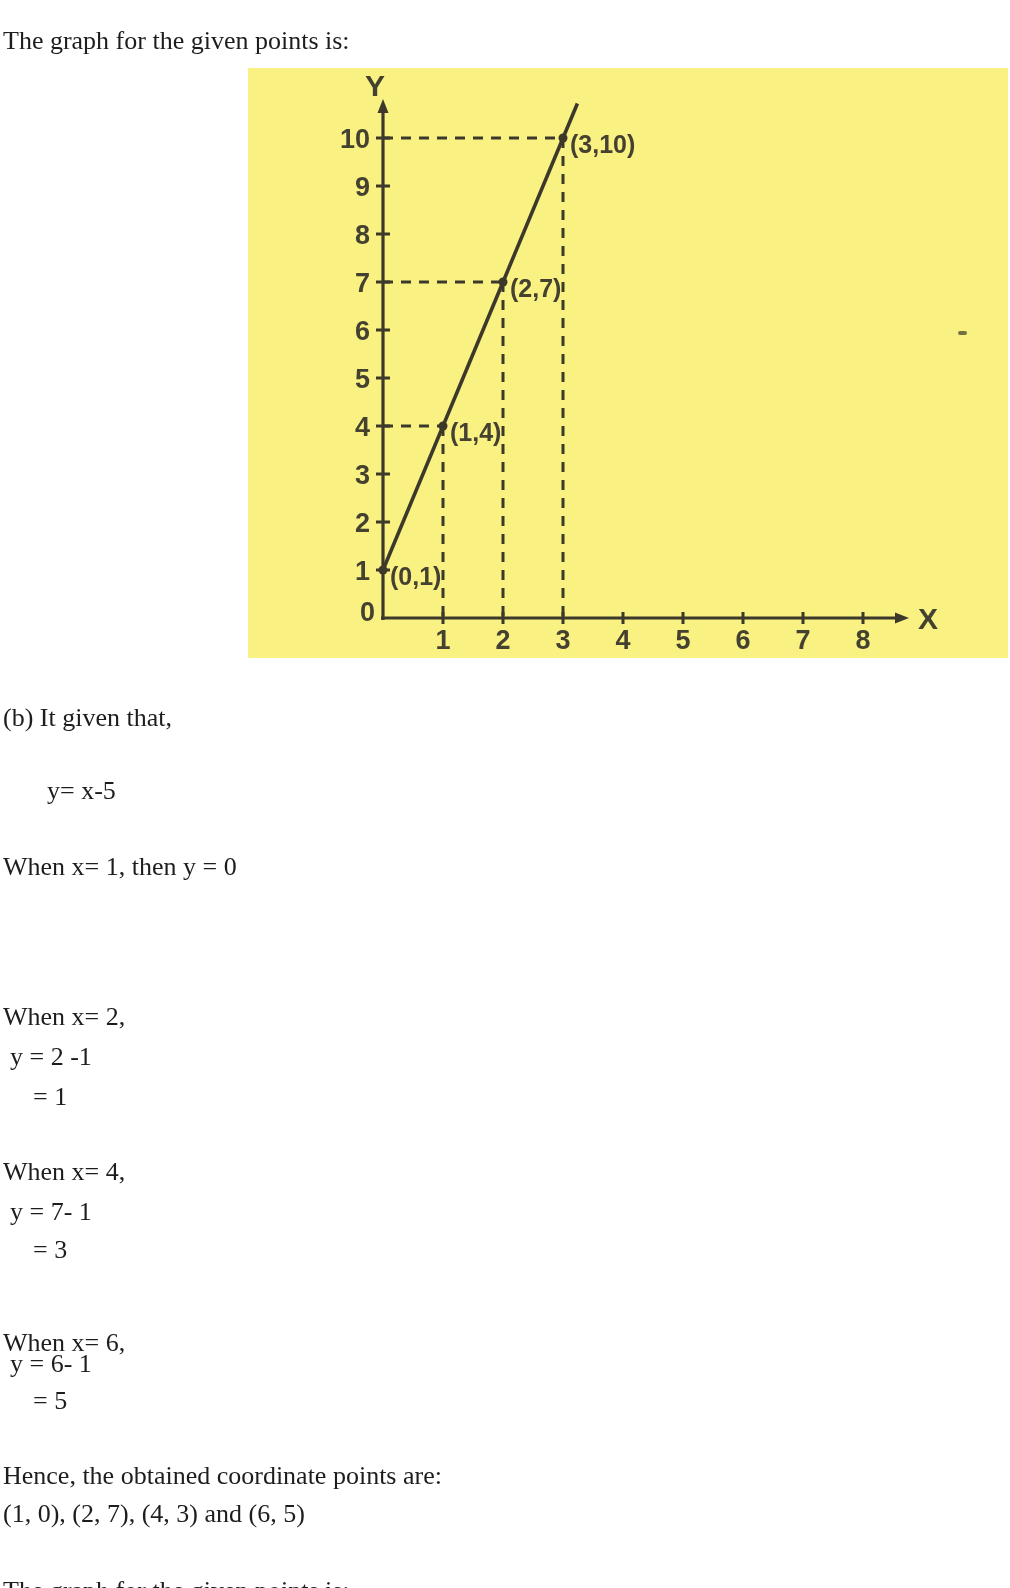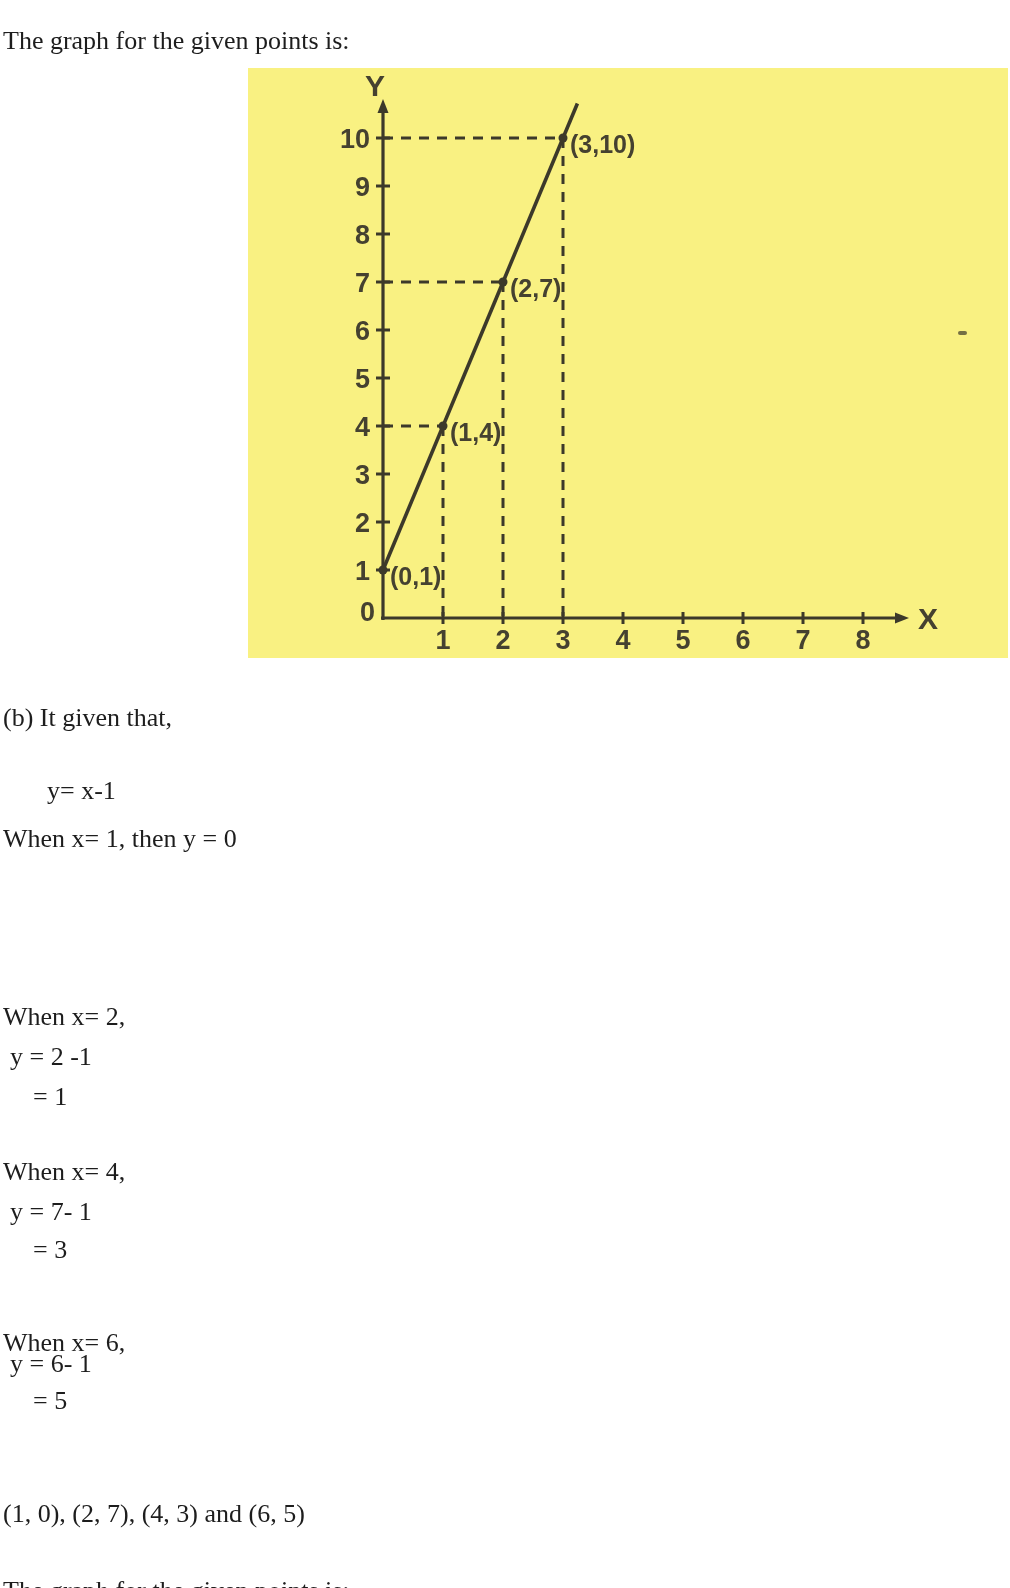--- a/index.html
+++ b/index.html
@@ -95,34 +95,35 @@
         <text x="202" y="373" text-anchor="start" font-size="25" fill="#454130">(1,4)</text>
         <circle cx="255" cy="214" r="4.5" fill="#3c392a"></circle>
         <text x="262" y="229" text-anchor="start" font-size="25" fill="#454130">(2,7)</text>
         <circle cx="315" cy="70" r="4.5" fill="#3c392a"></circle>
         <text x="322" y="85" text-anchor="start" font-size="25" fill="#454130">(3,10)</text>
         <rect x="710" y="263" width="9" height="4" rx="2" fill="#3c392a" opacity="0.7"></rect>
       </svg>
   </figure>
 
   <p class="tline" style="top:675px;left:3px">(b) It given that,</p>
-  <p class="tline" style="top:748px;left:47px">y= x-1</p>
+  <p class="tline" style="top:748px;left:47px">y= x-5</p>
 
-  <p class="tline" style="top:796px;left:3px">When x= 1, then y = 0</p>
+  <p class="tline" style="top:824px;left:3px">When x= 1, then y = 0</p>
 
 
   <p class="tline" style="top:974px;left:3px">When x= 2,</p>
   <p class="tline" style="top:1014px;left:10px">y = 2 -1</p>
   <p class="tline" style="top:1054px;left:33px">= 1</p>
 
   <p class="tline" style="top:1129px;left:3px">When x= 4,</p>
   <p class="tline" style="top:1169px;left:10px">y = 7- 1</p>
   <p class="tline" style="top:1207px;left:33px">= 3</p>
 
   <p class="tline" style="top:1300px;left:3px">When x= 6,</p>
   <p class="tline" style="top:1321px;left:10px">y = 6- 1</p>
   <p class="tline" style="top:1358px;left:33px">= 5</p>
 
+  <p class="tline" style="top:1433px;left:3px">Hence, the obtained coordinate points are:</p>
   <p class="tline" style="top:1471px;left:3px">(1, 0), (2, 7), (4, 3) and (6, 5)</p>
 
   <p class="tline" style="top:1548px;left:3px">The graph for the given points is:</p>
 
 </div>
 
 </body></html>

